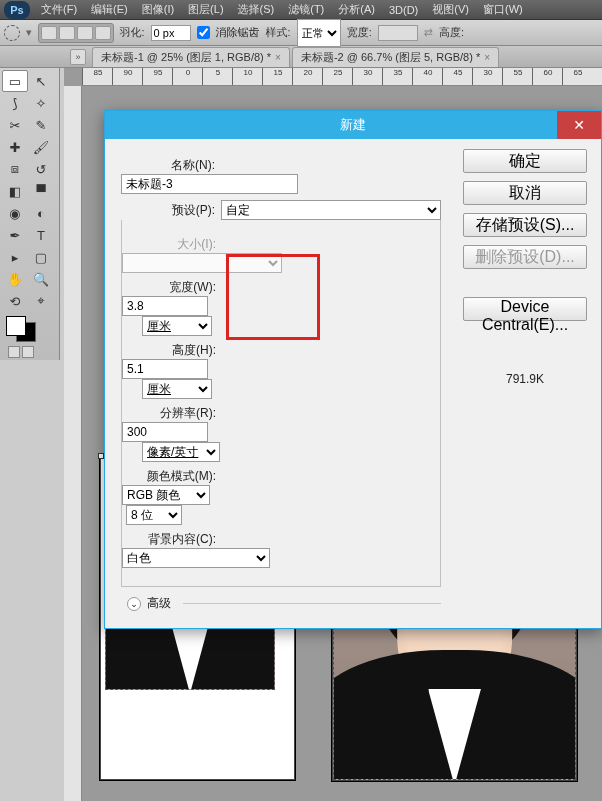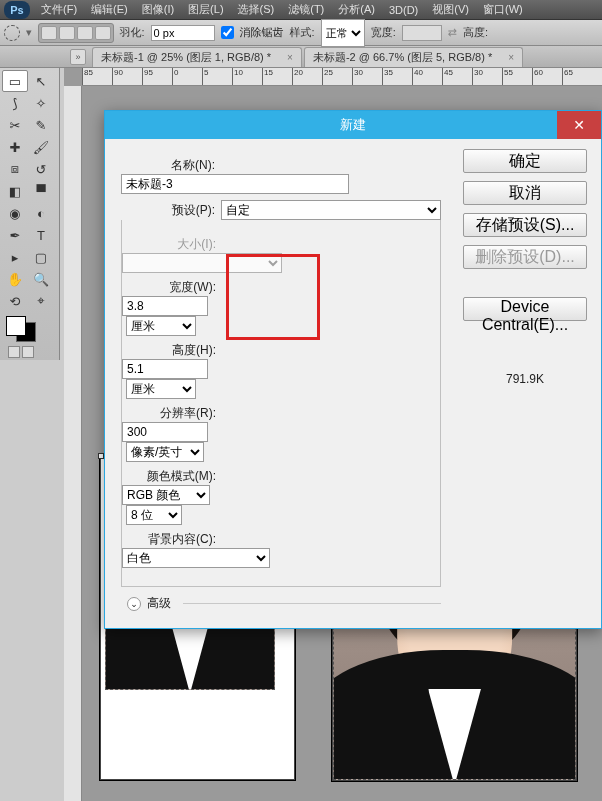--- a/index.html
+++ b/index.html
@@ -7,43 +7,43 @@
 
 
 .menubar { background:#535353; background:linear-gradient(#6a6a6a,#4e4e4e); height:20px; display:flex; align-items:center; color:#e0e0e0; font-size:11px; border-bottom:1px solid #333; }
 .menubar .ps { width:26px; height:18px; background:#1a3a5a; color:#9bd4ff; font-weight:bold; font-size:11px; display:flex; align-items:center; justify-content:center; margin:0 4px; border-radius:8px; }
 .menubar .mitem { padding:0 7px; cursor:default; }
 
 .optbar { background:linear-gradient(#d8d8d8,#bdbdbd); height:26px; border-bottom:1px solid #888; display:flex; align-items:center; font-size:11px; color:#222; padding:0 4px; gap:6px; }
 .optbar .ico { width:16px; height:16px; border:1px dashed #555; border-radius:50%; }
 .optbar .grp { display:flex; gap:2px; padding:2px; background:#aaa; border:1px solid #888; border-radius:3px; }
 .optbar .grp span { width:16px; height:14px; background:#ddd; border:1px solid #999; border-radius:2px; }
-.optbar input[type=text]{ width:64px; height:16px; font-size:11px; border:1px solid #999; background:#fff; padding:0 2px;}
+.optbar input[type=text]{ width:40px; height:16px; font-size:11px; border:1px solid #999; background:#fff; padding:0 2px;}
 .optbar select { height:28px; font-size:11px; border:1px solid #999; background:#fff; }
 .optbar .lbl { color:#333; }
 .optbar .cb { display:flex; align-items:center; gap:6px; }
 
 .tabstrip { background:linear-gradient(#c8c8c8,#b0b0b0); height:22px; border-bottom:1px solid #888; display:flex; align-items:flex-end; padding-left:70px; font-size:11px; }
-.tabstrip .tab { background:#d4d4d4; border:1px solid #999; border-bottom:none; padding:2px 8px; margin-right:2px; border-radius:3px 3px 0 0; color:#333; display:flex; align-items:center; gap:16px;}
+.tabstrip .tab { background:#d4d4d4; border:1px solid #999; border-bottom:none; padding:2px 8px; margin-right:2px; border-radius:3px 3px 0 0; color:#333; display:flex; align-items:center; gap:4px;}
 .tabstrip .tab .x { color:#777; font-size:10px; }
 .tabstrip .expand { width:16px;height:16px;border:1px solid #999;background:#ddd;margin:0 6px 2px 0;border-radius:2px;display:flex;align-items:center;justify-content:center;color:#555;font-size:9px;}
 
 
 .toolbox { position:absolute; left:0; top:68px; width:60px; background:linear-gradient(#d0d0d0,#bcbcbc); border-right:1px solid #888; display:flex; flex-wrap:wrap; padding:2px; gap:0; }
 .toolbox .tool { width:26px; height:22px; border:1px solid transparent; display:flex; align-items:center; justify-content:center; color:#333; font-size:13px; border-radius:2px; cursor:default;}
 .toolbox .tool.sel { background:#fff; border:1px solid #888; }
 .toolbox .swatch { width:30px;height:26px;position:relative; margin:4px 0 0 4px;}
 .toolbox .swatch .fg{position:absolute;width:20px;height:20px;background:#fff;border:1px solid #000;left:0;top:0;}
 .toolbox .swatch .bg{position:absolute;width:20px;height:20px;background:#000;border:1px solid #666;right:0;bottom:0;}
 .toolbox .mini{width:12px;height:12px;border:1px solid #888;background:#ddd;}
 
 
 .canvas-bg { position:absolute; left:64px; top:68px; right:0; bottom:0; background:#9a9a9a; }
 .ruler-h { position:absolute; left:82px; top:68px; right:0; height:18px; background:#e4e4e4; border-bottom:1px solid #888; font-size:8px; color:#333; overflow:hidden;}
-.ruler-h span{ display:inline-block; width:30px; border-left:1px solid #666; height:18px; padding-left:1px;}
+.ruler-h span{ display:inline-block; width:30px; border-left:1px solid #666; height:18px; padding-left:1px;text-align:center;}
 .ruler-v { position:absolute; left:64px; top:86px; width:18px; bottom:0; background:#e4e4e4; border-right:1px solid #888;}
 
 .doc { position:absolute; background:#fff; border:1px solid #444; box-shadow:0 0 0 1px #000;}
 .doc1 { left:100px; top:455px; width:195px; height:325px; }
 .doc2 { left:332px; top:455px; width:245px; height:326px; }
 .photo { position:relative; border:1px dashed #555; overflow:hidden; background:linear-gradient(#b8a8a0,#8a7a72);}
 .doc1 .photo{ width:170px; height:230px; margin:4px;}
 .doc2 .photo{ width:243px; height:324px; margin:0;}
 
 .face{position:absolute;left:50%;top:28%;transform:translateX(-50%);width:48%;height:50%;background:radial-gradient(ellipse at 50% 40%,#f4d8c2 60%,#e8c5aa 100%);border-radius:48% 48% 44% 44%;}
@@ -65,23 +65,23 @@
 .dlg-right button:disabled{ color:#999; }
 .dlg-right .size{ text-align:center; margin-top:40px; font-size:12px; line-height:1.8;}
 .row { display:flex; align-items:flex-start; margin:6px 0;flex-direction:column; }
 .row .lbl { width:100px; text-align:right; padding-right:6px; }
 .row input[type=text] { height:20px; border:1px solid #9a9a9a; background:#fff; font-size:12px; padding:0 4px; }
 .row select { height:20px; border:1px solid #9a9a9a; background:#fff; font-size:12px; }
 .presetgrp { border:1px solid #c0c0c0; border-top:none; margin:0 150px 0 6px; padding:10px 8px 12px 0; position:relative;}
 .presethdr { display:flex; align-items:center; margin:4px 150px 0 6px;}
 .presethdr .lbl{ width:100px; text-align:right; padding-right:6px;}
 .presethdr select{ flex:1; height:20px; border:1px solid #9a9a9a; background:#fff; font-size:12px;}
-.name-in{ width:228px; }
+.name-in{ width:177px; }
 .w-in{ width:86px; }
-.unit{ width:70px; margin-left:4px;}
+.unit{ width:70px; margin-left:20px;text-decoration:underline;}
 .disabled{ color:#9a9a9a; }
 .redbox{ position:absolute; border:3px solid #d22; pointer-events:none;}
 .adv { margin:8px 150px 0 12px; display:flex; align-items:center; gap:6px; font-size:12px;}
 .adv .chev{ width:14px;height:14px;border:1px solid #999;border-radius:50%;display:flex;align-items:center;justify-content:center;font-size:9px;background:#fff;}
 .sep{height:1px;background:#c8c8c8;flex:1;margin-left:6px;}
 </style>
 </head>
 <body>
 
 <div class="menubar">

